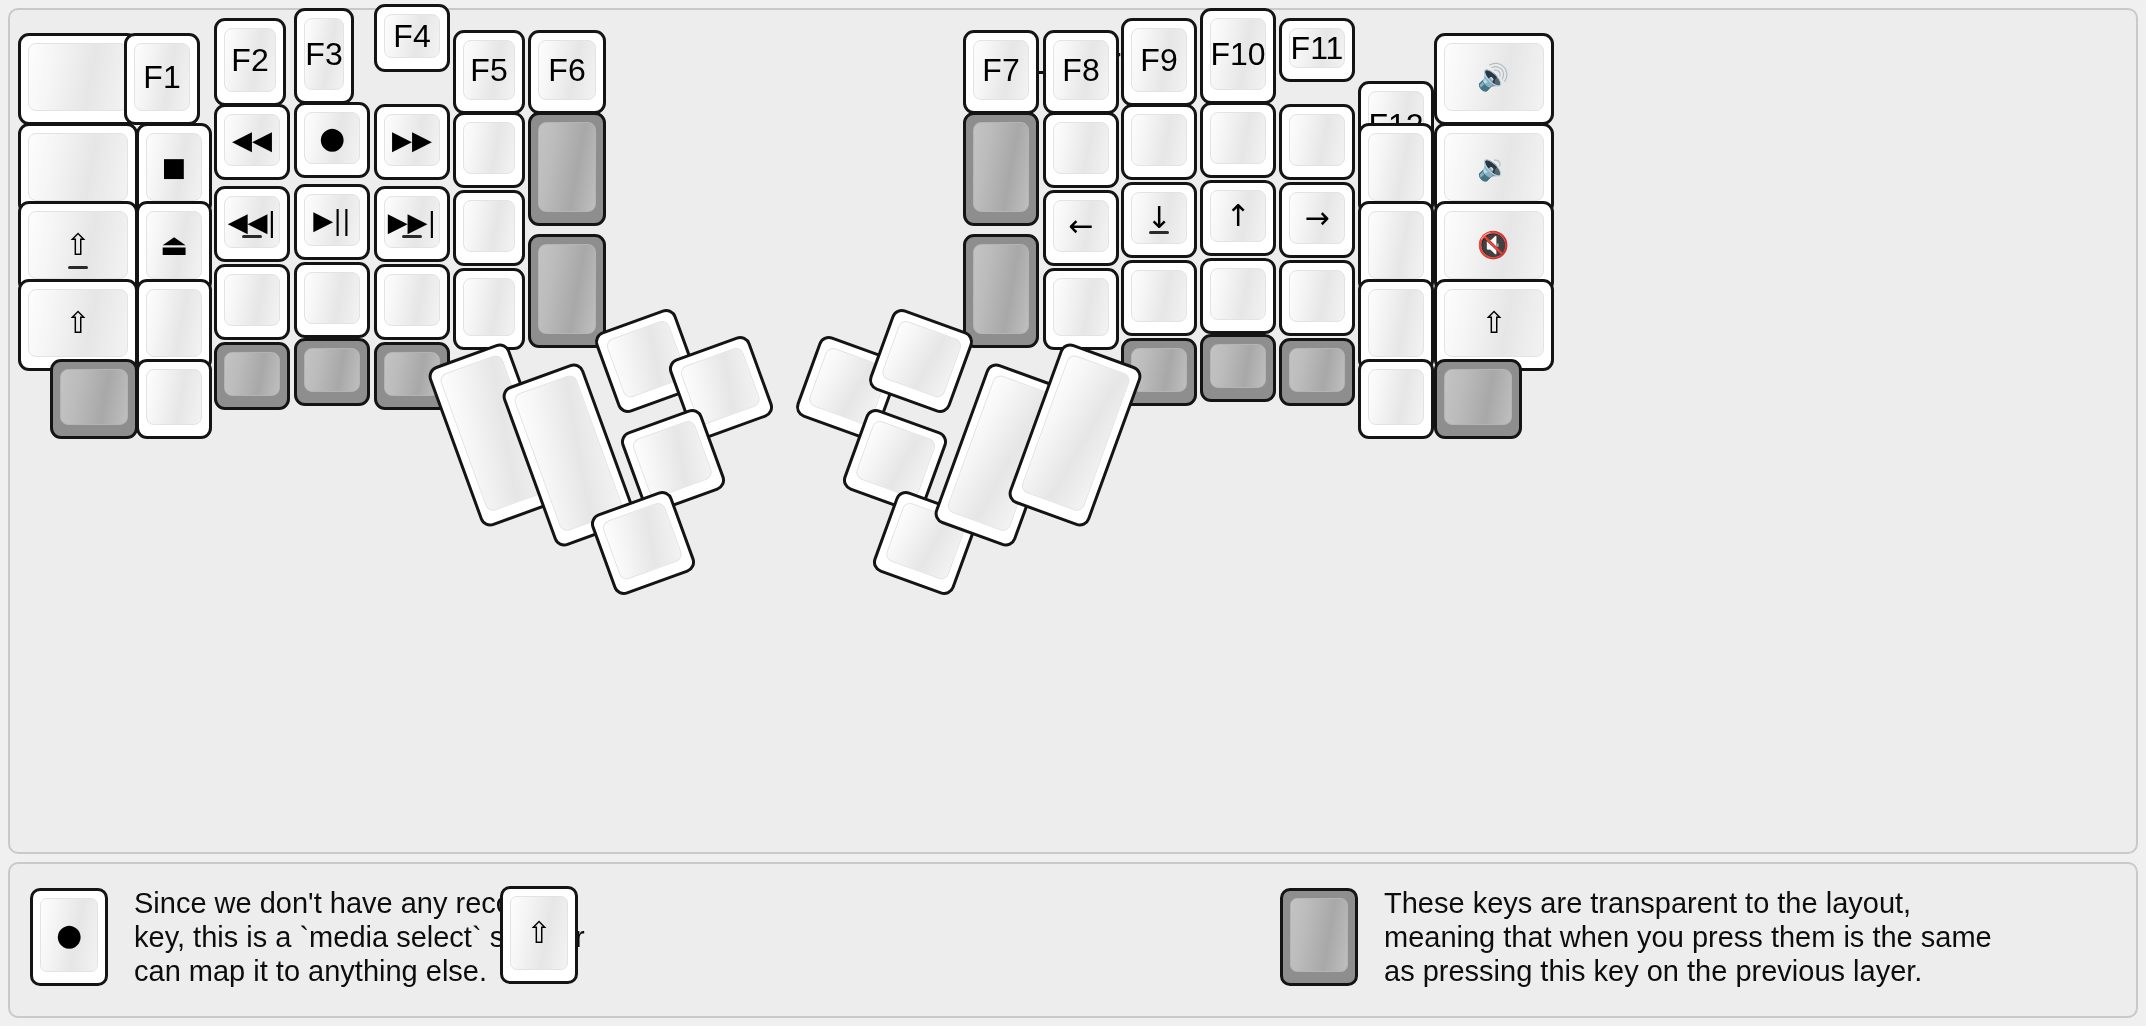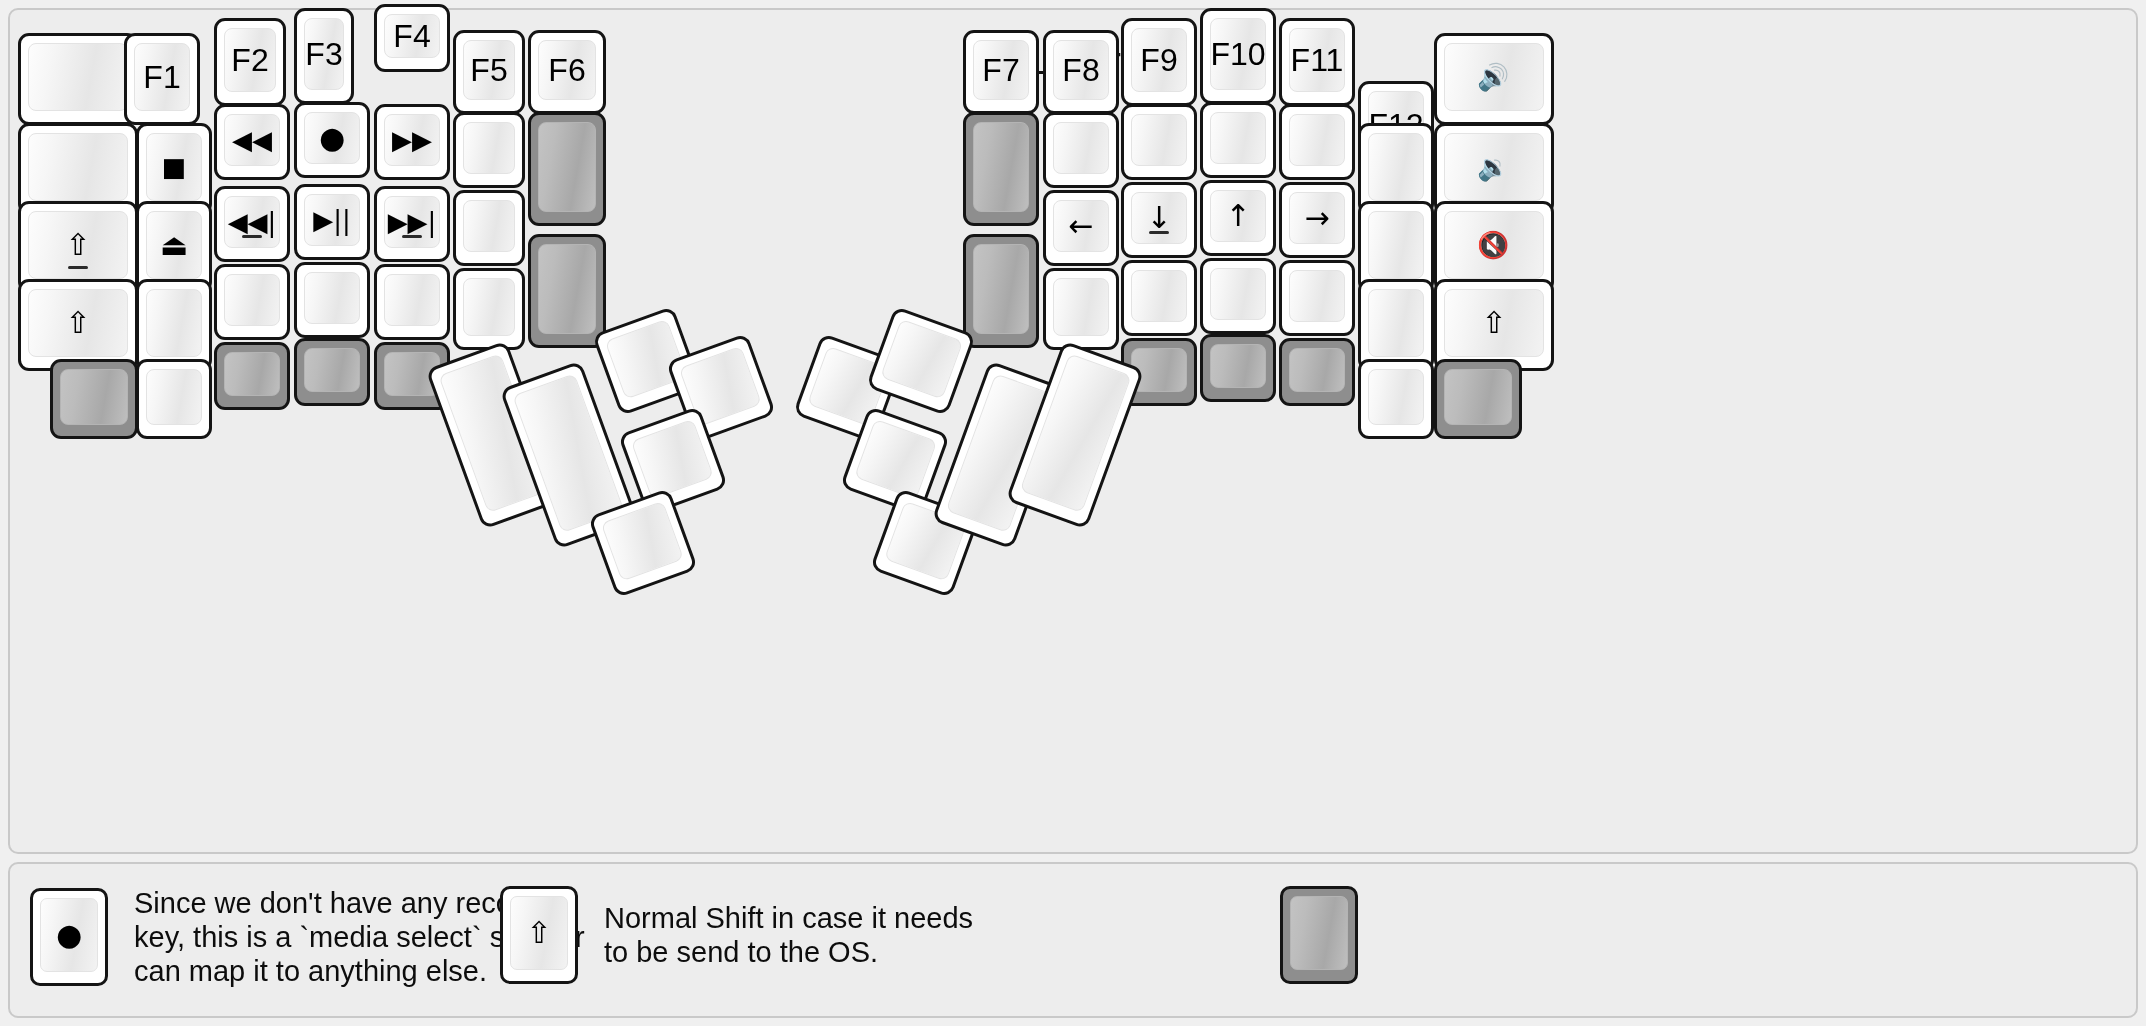--- a/index.html
+++ b/index.html
@@ -297,21 +297,21 @@
         <div class="top">
           <span class="glyph g-md">↑</span>
         </div>
       </div>
       <div class="key" style="left: 1200px; top: 258px; width: 76px; height: 76px;">
         <div class="top"></div>
       </div>
       <div class="key transparent" style="left: 1200px; top: 334px; width: 76px; height: 68px;">
         <div class="top"></div>
       </div>
-      <div class="key" style="left: 1279px; top: 18px; width: 76px; height: 88px;">
+      <div class="key" style="left: 1279px; top: 18px; width: 76px; height: 64px;">
         <div class="top">
           <span class="lbl">F11</span>
         </div>
       </div>
       <div class="key" style="left: 1279px; top: 104px; width: 76px; height: 76px;">
         <div class="top"></div>
       </div>
       <div class="key" style="left: 1279px; top: 182px; width: 76px; height: 76px;">
         <div class="top">
           <span class="glyph g-md">→</span>
@@ -412,23 +412,24 @@
         <div class="legend-text">Since we don't have any recording
 key, this is a `media select` so user
 can map it to anything else.</div>
       </div>
       <div class="legend-item" style="left: 500px; top: 886px;">
         <div class="legend-key">
           <div class="top">
             <span class="glyph g-md">⇧</span>
           </div>
         </div>
-        <div class="legend-text">Normal Shift in case it needs
-to be send to the OS.</div>
       </div>
       <div class="legend-item" style="left: 1280px; top: 886px;">
         <div class="legend-key transparent">
           <div class="top"></div>
         </div>
+        <div class="legend-text">These keys are transparent to the layout,
+meaning that when you press them is the same
+as pressing this key on the previous layer.</div>
       </div>
     </div>
 
 </div>
 
 </body></html>

